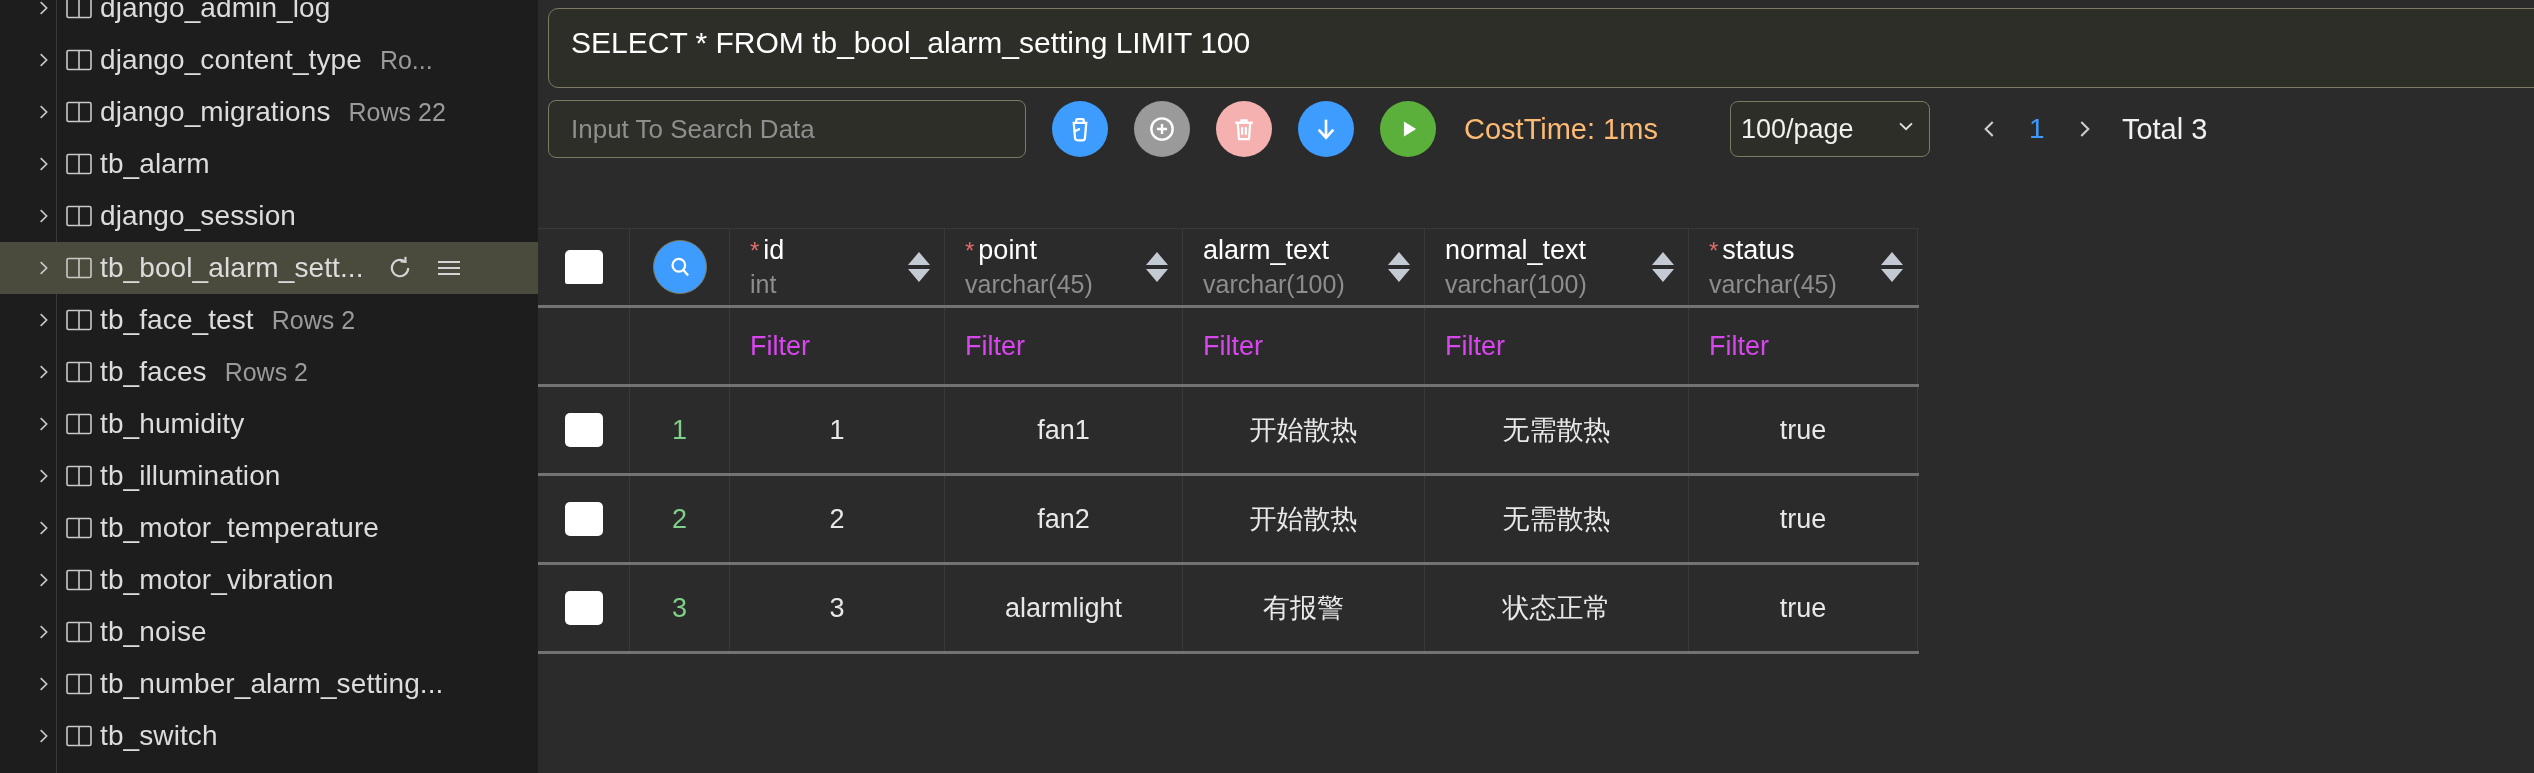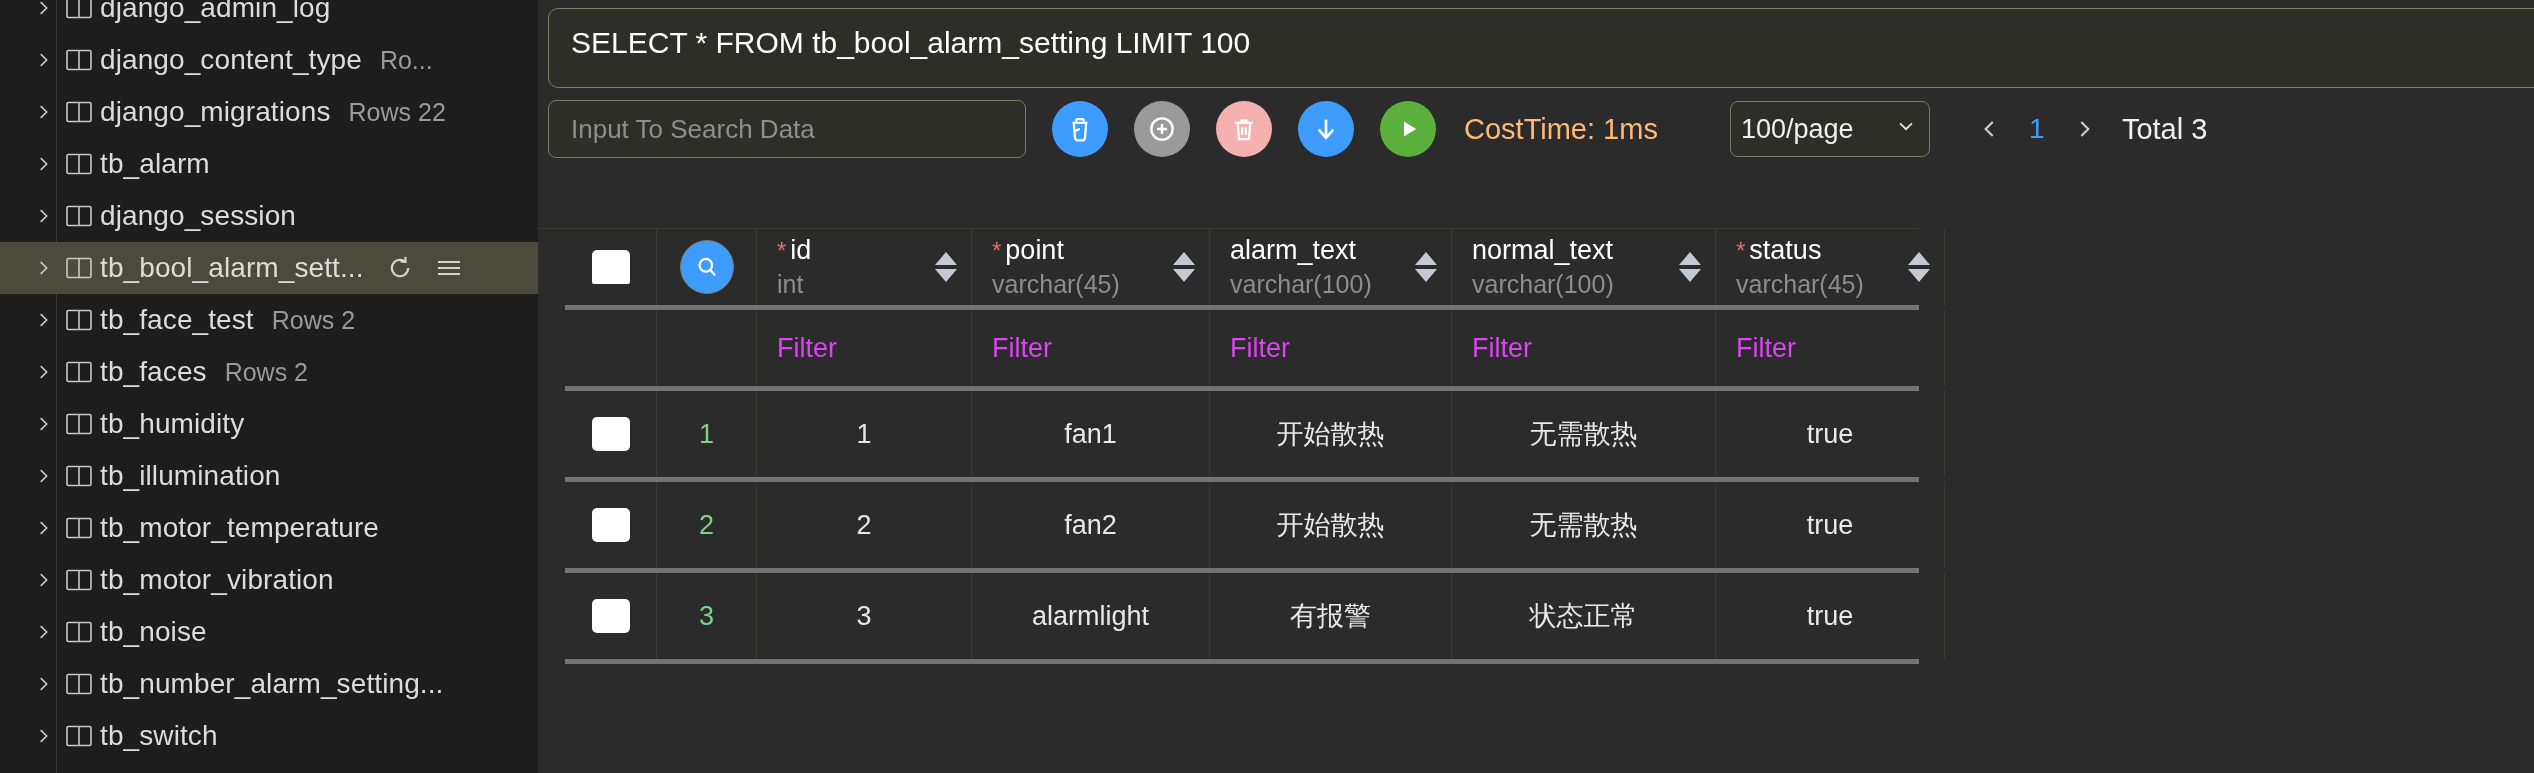--- a/index.html
+++ b/index.html
@@ -221,22 +221,21 @@
   
   .grid {
     position: absolute;
     left: 0;
     top: 228px;
     width: 1381px;
     border-top: 1px solid #3a3a35;
   }
   .grid-row {
     display: flex;
-    border-bottom: 5px solid #737373;
-    margin-left: 27px;
+    border-bottom: 3px solid #737373;
   }
   .grid-cell {
     border-right: 1px solid #3a3a35;
     box-sizing: border-box;
     display: flex;
     align-items: center;
     justify-content: center;
     position: relative;
     background: #2b2b2b;
   }

